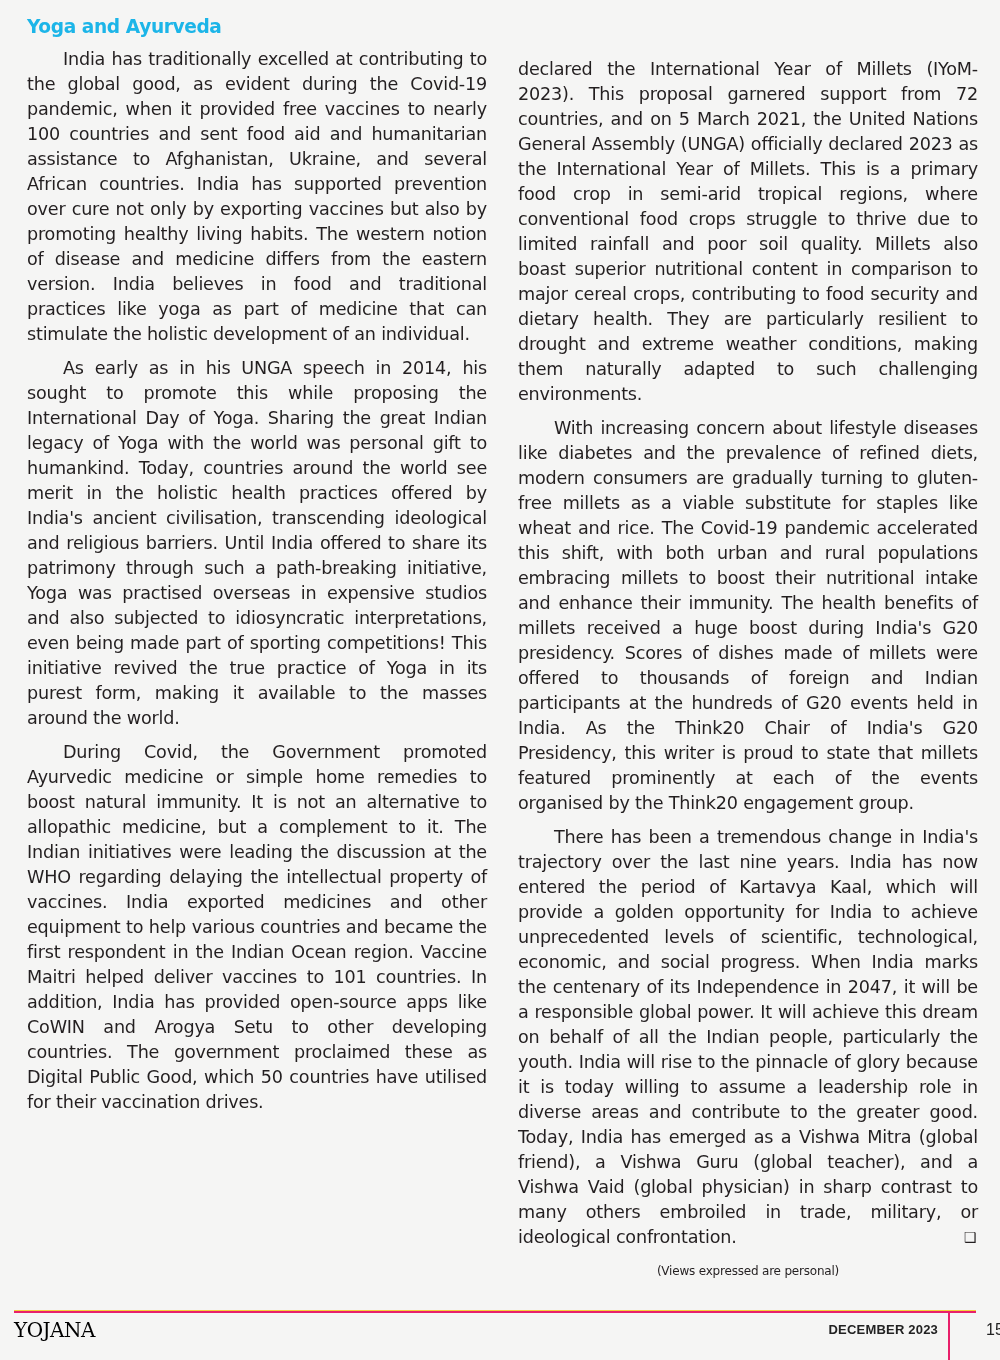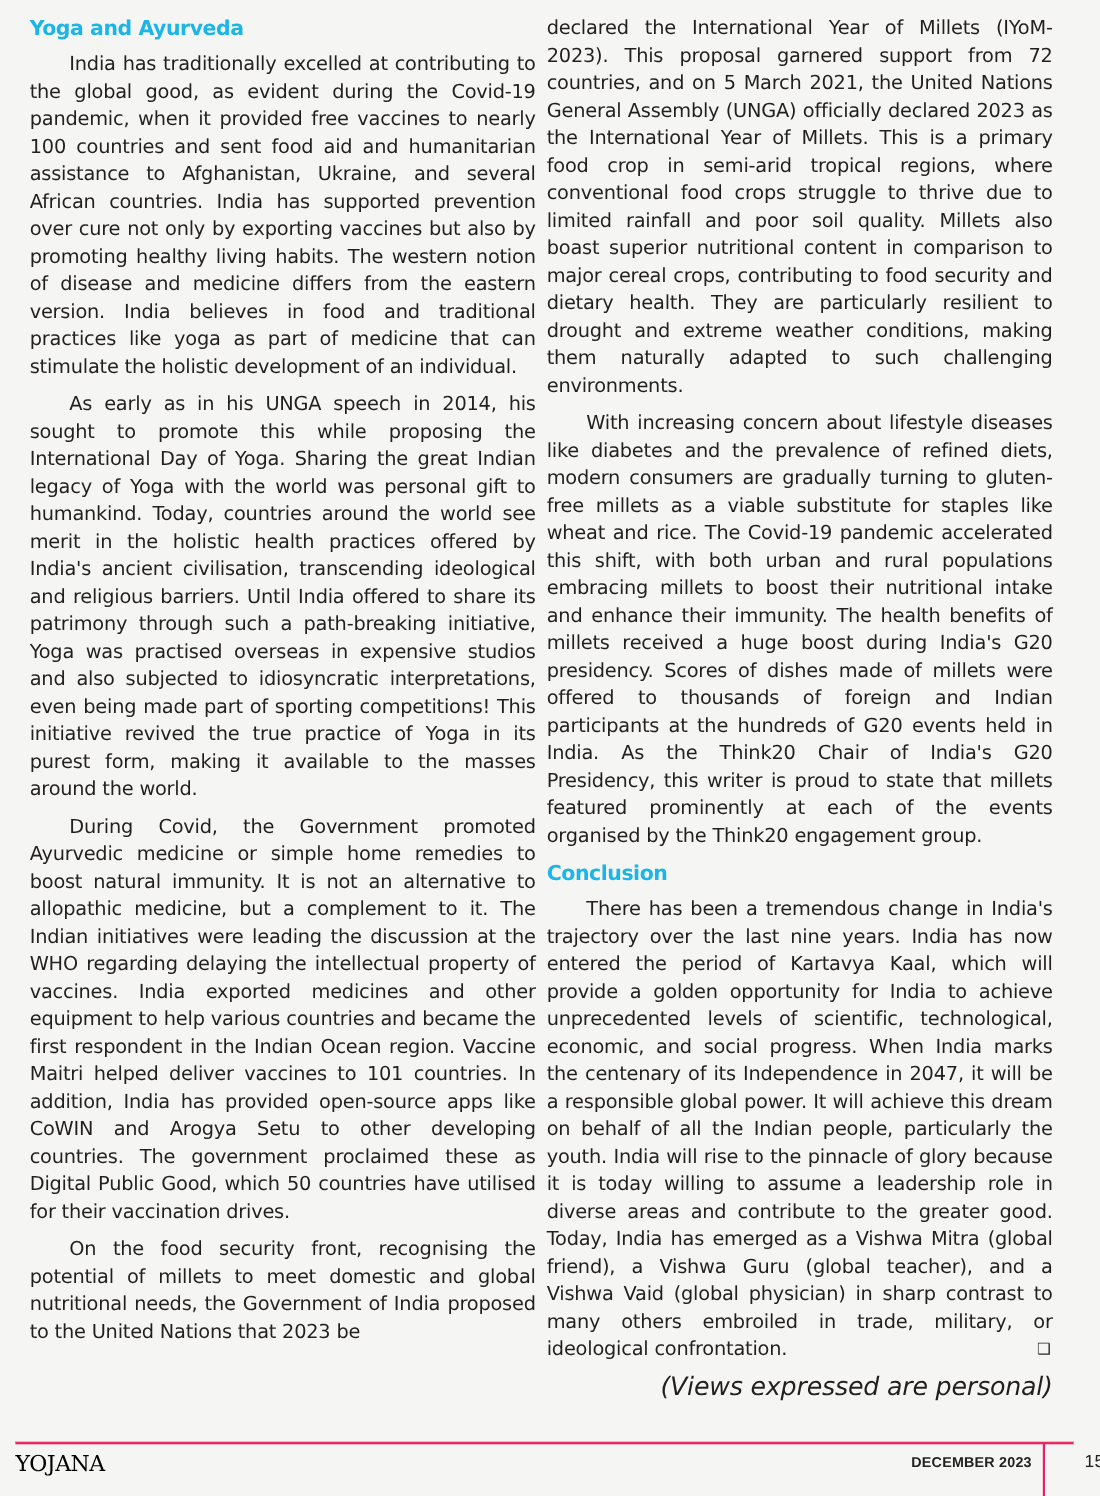--- a/index.html
+++ b/index.html
@@ -6,29 +6,29 @@
   body {
     width: 1000px; height: 1360px; background: #f4f4f4; position: relative; overflow: hidden;
     font-family: "DejaVu Sans", sans-serif; color: #231f20;
   }
   .page { position: absolute; left: 0; top: 0; width: 1000px; height: 1360px; background: #f5f5f4; }
   .col {
     position: absolute; top: 14px; width: 460px;
     font-size: 17.6px; line-height: 25px; letter-spacing: -0.2px;
   }
   .col.left { left: 27px; }
-  .col.right { left: 497px; }
+  .col.right { left: 518px; margin-top: 43px; }
   .col p { margin: 0 0 9px 0; text-align: justify; text-indent: 36px; }
   .col p.cont { text-indent: 0; }
   .heading {
     color: #1cb5e8; font-weight: bold; font-size: 18.6px; line-height: 26px;
     margin: 0 0 7px 0; letter-spacing: -0.4px;
   }
   .end-mark { float: right; font-size: 14px; margin-right: 2px; }
-  .views { text-align: right; font-style: italic; margin-top: 2px; font-size: 23px; }
+  .views { text-align: center; margin-top: 2px; font-size: 12px; }
   .footer-rule {
     position: absolute; left: 14px; top: 1310px; width: 962px; height: 2px;
     background: #e8206a; border-top: 1px solid #f3d23b;
   }
   .footer-vline { position: absolute; left: 948px; top: 1312px; width: 2px; height: 48px; background: #e8206a; }
   .footer-brand {
     position: absolute; left: 14px; top: 1318px;
     font-family: "DejaVu Serif", serif; font-size: 20px; letter-spacing: -0.5px; color: #000000;
   }
   .footer-date {
@@ -44,27 +44,25 @@
 </head>
 <body>
 
 <div class="page">
 
   <div class="col left">
     <div class="heading">Yoga and Ayurveda</div>
     <p>India has traditionally excelled at contributing to the global good, as evident during the Covid-19 pandemic, when it provided free vaccines to nearly 100 countries and sent food aid and humanitarian assistance to Afghanistan, Ukraine, and several African countries. India has supported prevention over cure not only by exporting vaccines but also by promoting healthy living habits. The western notion of disease and medicine differs from the eastern version. India believes in food and traditional practices like yoga as part of medicine that can stimulate the holistic development of an individual.</p>
     <p>As early as in his UNGA speech in 2014, his sought to promote this while proposing the International Day of Yoga. Sharing the great Indian legacy of Yoga with the world was personal gift to humankind. Today, countries around the world see merit in the holistic health practices offered by India's ancient civilisation, transcending ideological and religious barriers. Until India offered to share its patrimony through such a path-breaking initiative, Yoga was practised overseas in expensive studios and also subjected to idiosyncratic interpretations, even being made part of sporting competitions! This initiative revived the true practice of Yoga in its purest form, making it available to the masses around the world.</p>
     <p>During Covid, the Government promoted Ayurvedic medicine or simple home remedies to boost natural immunity. It is not an alternative to allopathic medicine, but a complement to it. The Indian initiatives were leading the discussion at the WHO regarding delaying the intellectual property of vaccines. India exported medicines and other equipment to help various countries and became the first respondent in the Indian Ocean region. Vaccine Maitri helped deliver vaccines to 101 countries. In addition, India has provided open-source apps like CoWIN and Arogya Setu to other developing countries. The government proclaimed these as Digital Public Good, which 50 countries have utilised for their vaccination drives.</p>
-    <p>On the food security front, recognising the potential of millets to meet domestic and global nutritional needs, the Government of India proposed to the United Nations that 2023 be</p>
   </div>
 
   <div class="col right">
     <p class="cont">declared the International Year of Millets (IYoM-2023). This proposal garnered support from 72 countries, and on 5 March 2021, the United Nations General Assembly (UNGA) officially declared 2023 as the International Year of Millets. This is a primary food crop in semi-arid tropical regions, where conventional food crops struggle to thrive due to limited rainfall and poor soil quality. Millets also boast superior nutritional content in comparison to major cereal crops, contributing to food security and dietary health. They are particularly resilient to drought and extreme weather conditions, making them naturally adapted to such challenging environments.</p>
     <p>With increasing concern about lifestyle diseases like diabetes and the prevalence of refined diets, modern consumers are gradually turning to gluten-free millets as a viable substitute for staples like wheat and rice. The Covid-19 pandemic accelerated this shift, with both urban and rural populations embracing millets to boost their nutritional intake and enhance their immunity. The health benefits of millets received a huge boost during India's G20 presidency. Scores of dishes made of millets were offered to thousands of foreign and Indian participants at the hundreds of G20 events held in India. As the Think20 Chair of India's G20 Presidency, this writer is proud to state that millets featured prominently at each of the events organised by the Think20 engagement group.</p>
-    <div class="heading">Conclusion</div>
     <p><span>There has been a tremendous change in India's trajectory over the last nine years. India has now entered the period of Kartavya Kaal, which will provide a golden opportunity for India to achieve unprecedented levels of scientific, technological, economic, and social progress. When India marks the centenary of its Independence in 2047, it will be a responsible global power. It will achieve this dream on behalf of all the Indian people, particularly the youth. India will rise to the pinnacle of glory because it is today willing to assume a leadership role in diverse areas and contribute to the greater good. Today, India has emerged as a Vishwa Mitra (global friend), a Vishwa Guru (global teacher), and a Vishwa Vaid (global physician) in sharp contrast to many others embroiled in trade, military, or ideological confrontation.</span> <span class="end-mark">❑</span></p>
     <div class="views">(Views expressed are personal)</div>
   </div>
 
   <div class="footer-rule"></div>
   <div class="footer-vline"></div>
   <div class="footer-brand">YOJANA</div>
   <div class="footer-date">DECEMBER 2023</div>
   <div class="footer-page">15</div>
 </div>

